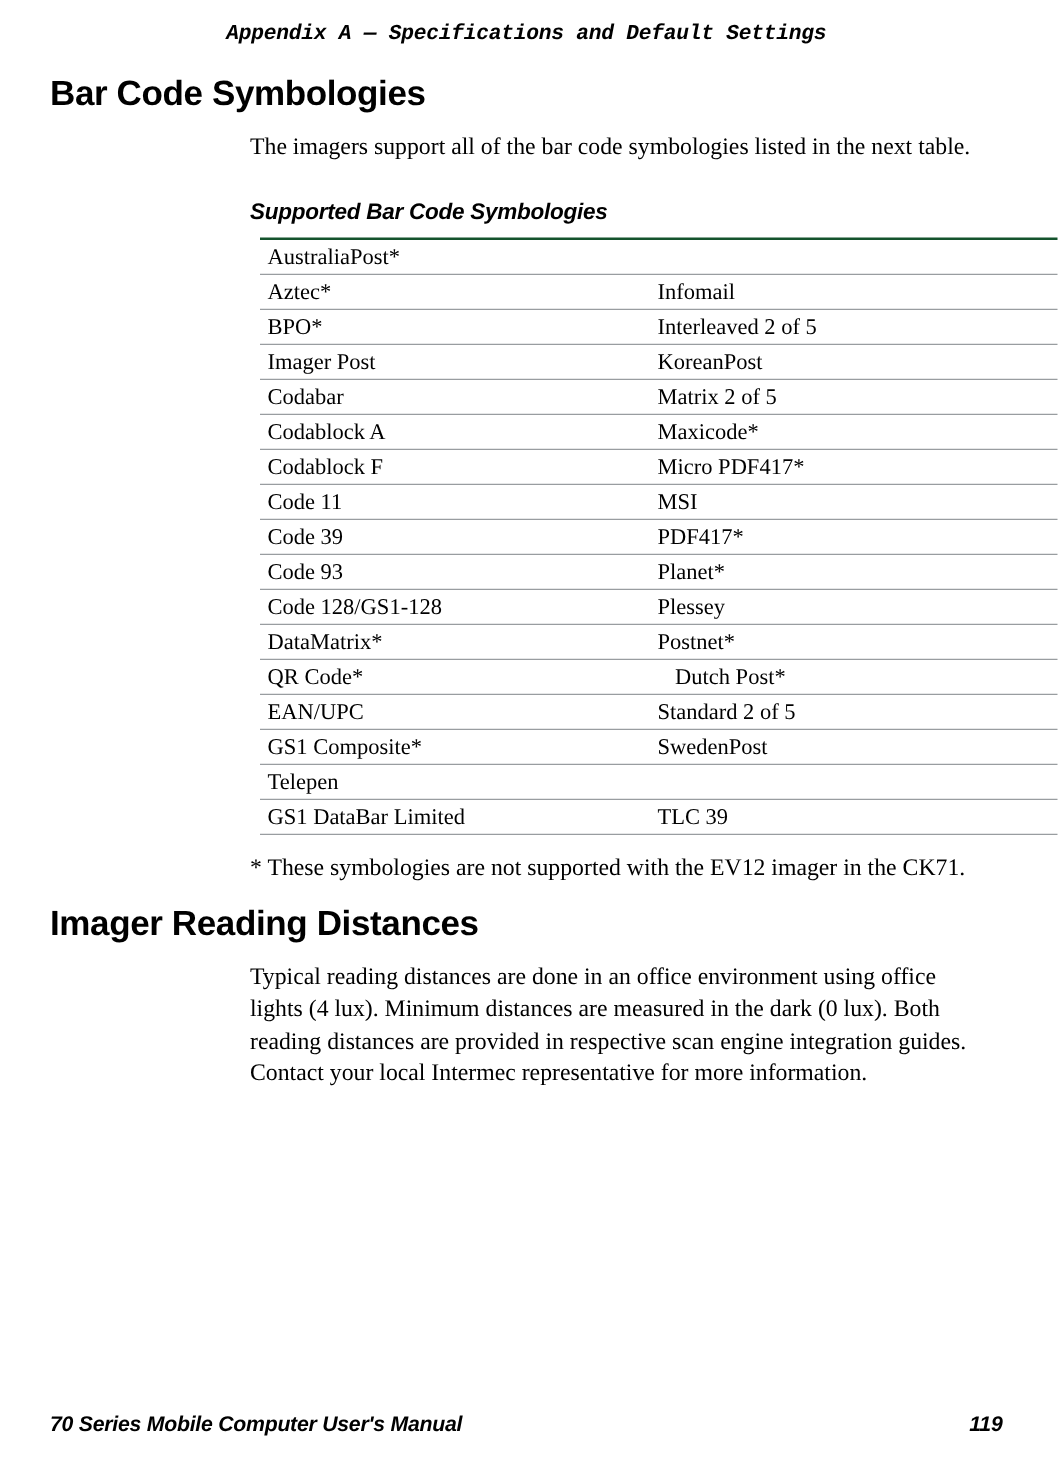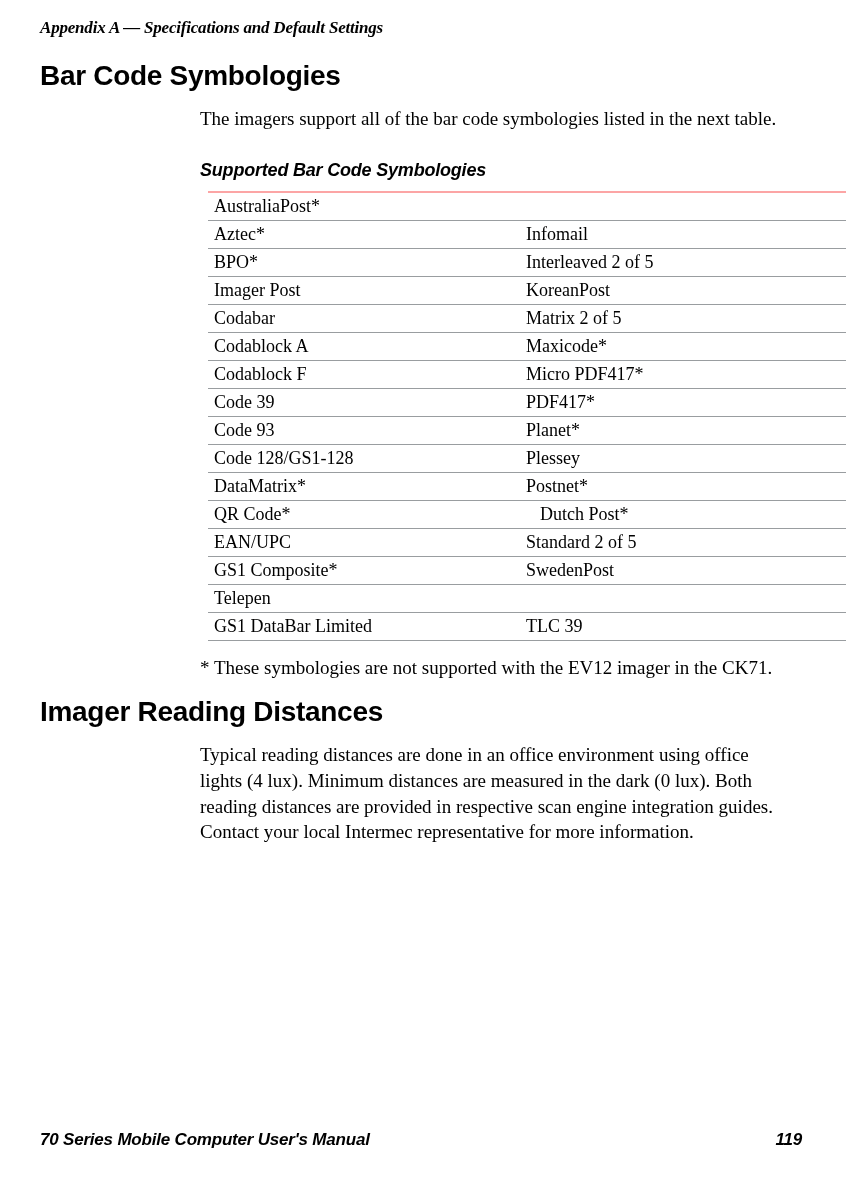--- a/index.html
+++ b/index.html
@@ -14,25 +14,25 @@
       background: #fff;
       position: relative;
     }
     .page {
       padding: 18px 40px 0 40px;
       width: 100%;
       height: 100%;
       position: relative;
     }
     .running-header {
-      font-family: Liberation Serif, serif;
+      font-family: Liberation Mono, monospace;
       font-weight: 700;
       font-style: italic;
       font-size: 17px;
-      text-align: left;
+      text-align: center;
       letter-spacing: -0.2px;
       margin-bottom: 22px;
       margin-right: 8px;
     }
     .h1 {
       font-family: 'Arial Narrow', 'Helvetica Neue', Arial, sans-serif;
       font-weight: 800;
       font-size: 28px;
       letter-spacing: -0.3px;
       margin: 0 0 14px 0;
@@ -49,21 +49,21 @@
       font-family: 'Arial Narrow', 'Helvetica Neue', Arial, sans-serif;
       font-weight: 700;
       font-style: italic;
       font-size: 18px;
       letter-spacing: -0.2px;
       margin-bottom: 10px;
     }
     .sym-table {
       margin-left: 168px;
       margin-right: 8px;
-      border-top: 2px solid #fca5a5;
+      border-top: 2px solid #14532d;
       width: 638px;
       font-family: Georgia, 'Times New Roman', serif;
     }
     .sym-row {
       display: flex;
       border-bottom: 1px solid #999da0;
     }
     .sym-cell {
       font-size: 18px;
       padding: 3px 6px 3px 6px;
@@ -135,20 +135,24 @@
     </div>
     <div class="sym-row">
       <div class="sym-cell left">Codablock A</div>
       <div class="sym-cell right">Maxicode*</div>
     </div>
     <div class="sym-row">
       <div class="sym-cell left">Codablock F</div>
       <div class="sym-cell right">Micro PDF417*</div>
     </div>
     <div class="sym-row">
+      <div class="sym-cell left">Code 11</div>
+      <div class="sym-cell right">MSI</div>
+    </div>
+    <div class="sym-row">
       <div class="sym-cell left">Code 39</div>
       <div class="sym-cell right">PDF417*</div>
     </div>
     <div class="sym-row">
       <div class="sym-cell left">Code 93</div>
       <div class="sym-cell right">Planet*</div>
     </div>
     <div class="sym-row">
       <div class="sym-cell left">Code 128/GS1-128</div>
       <div class="sym-cell right">Plessey</div>

